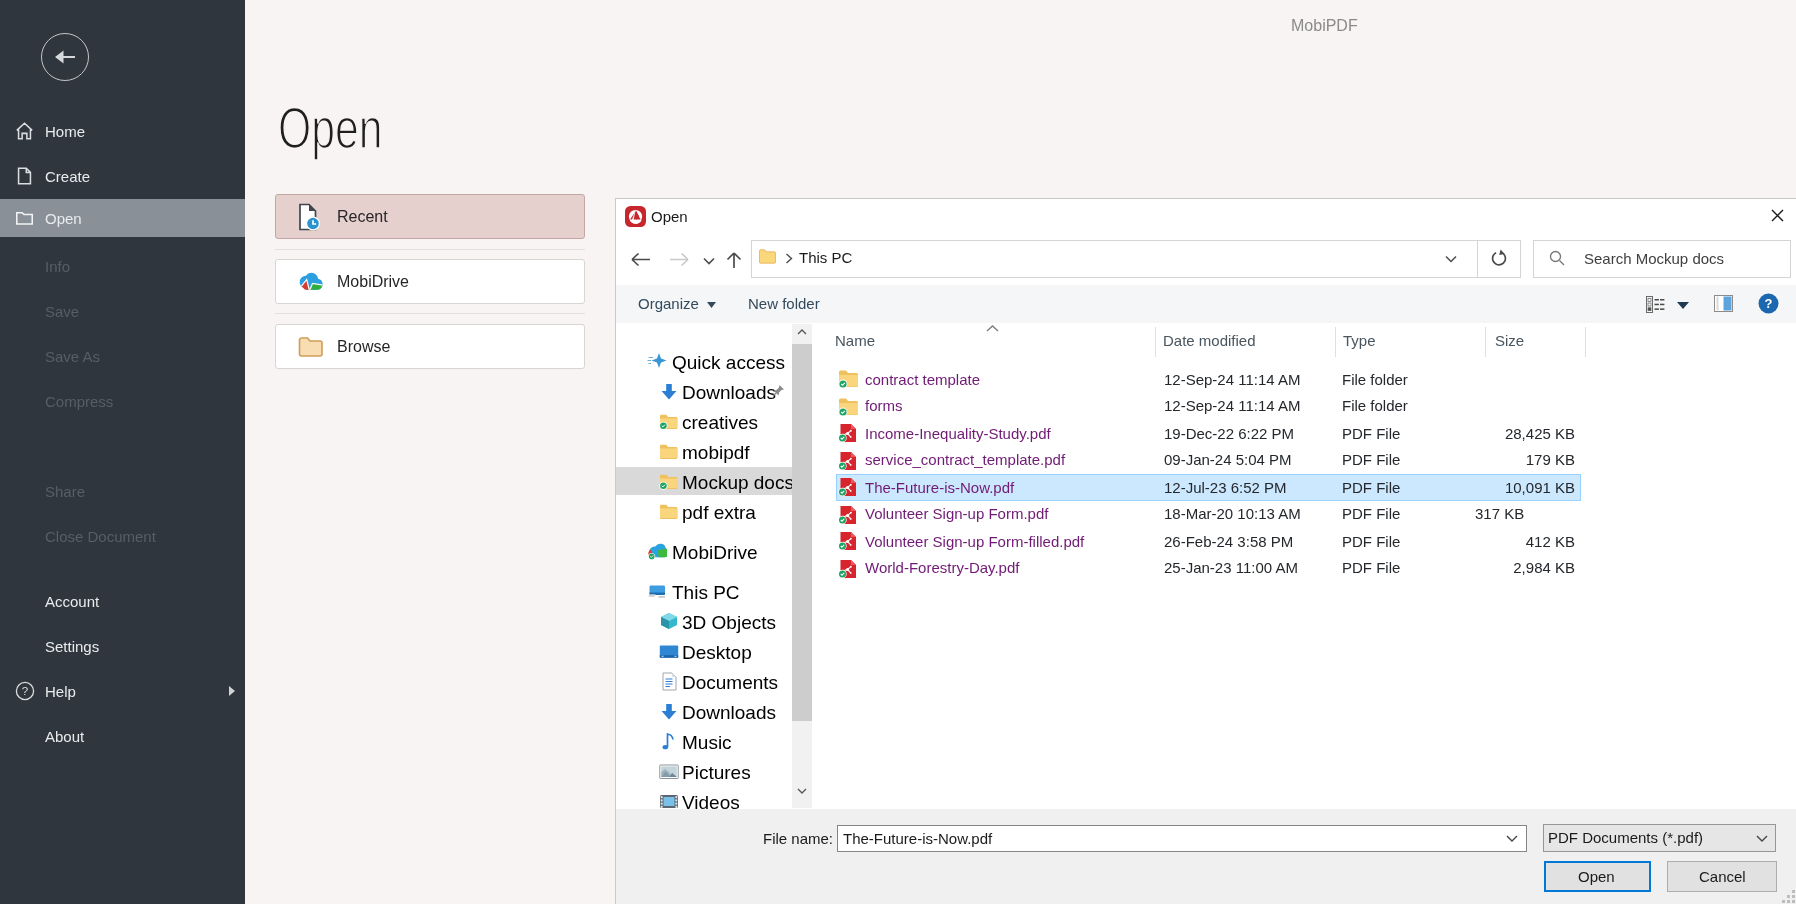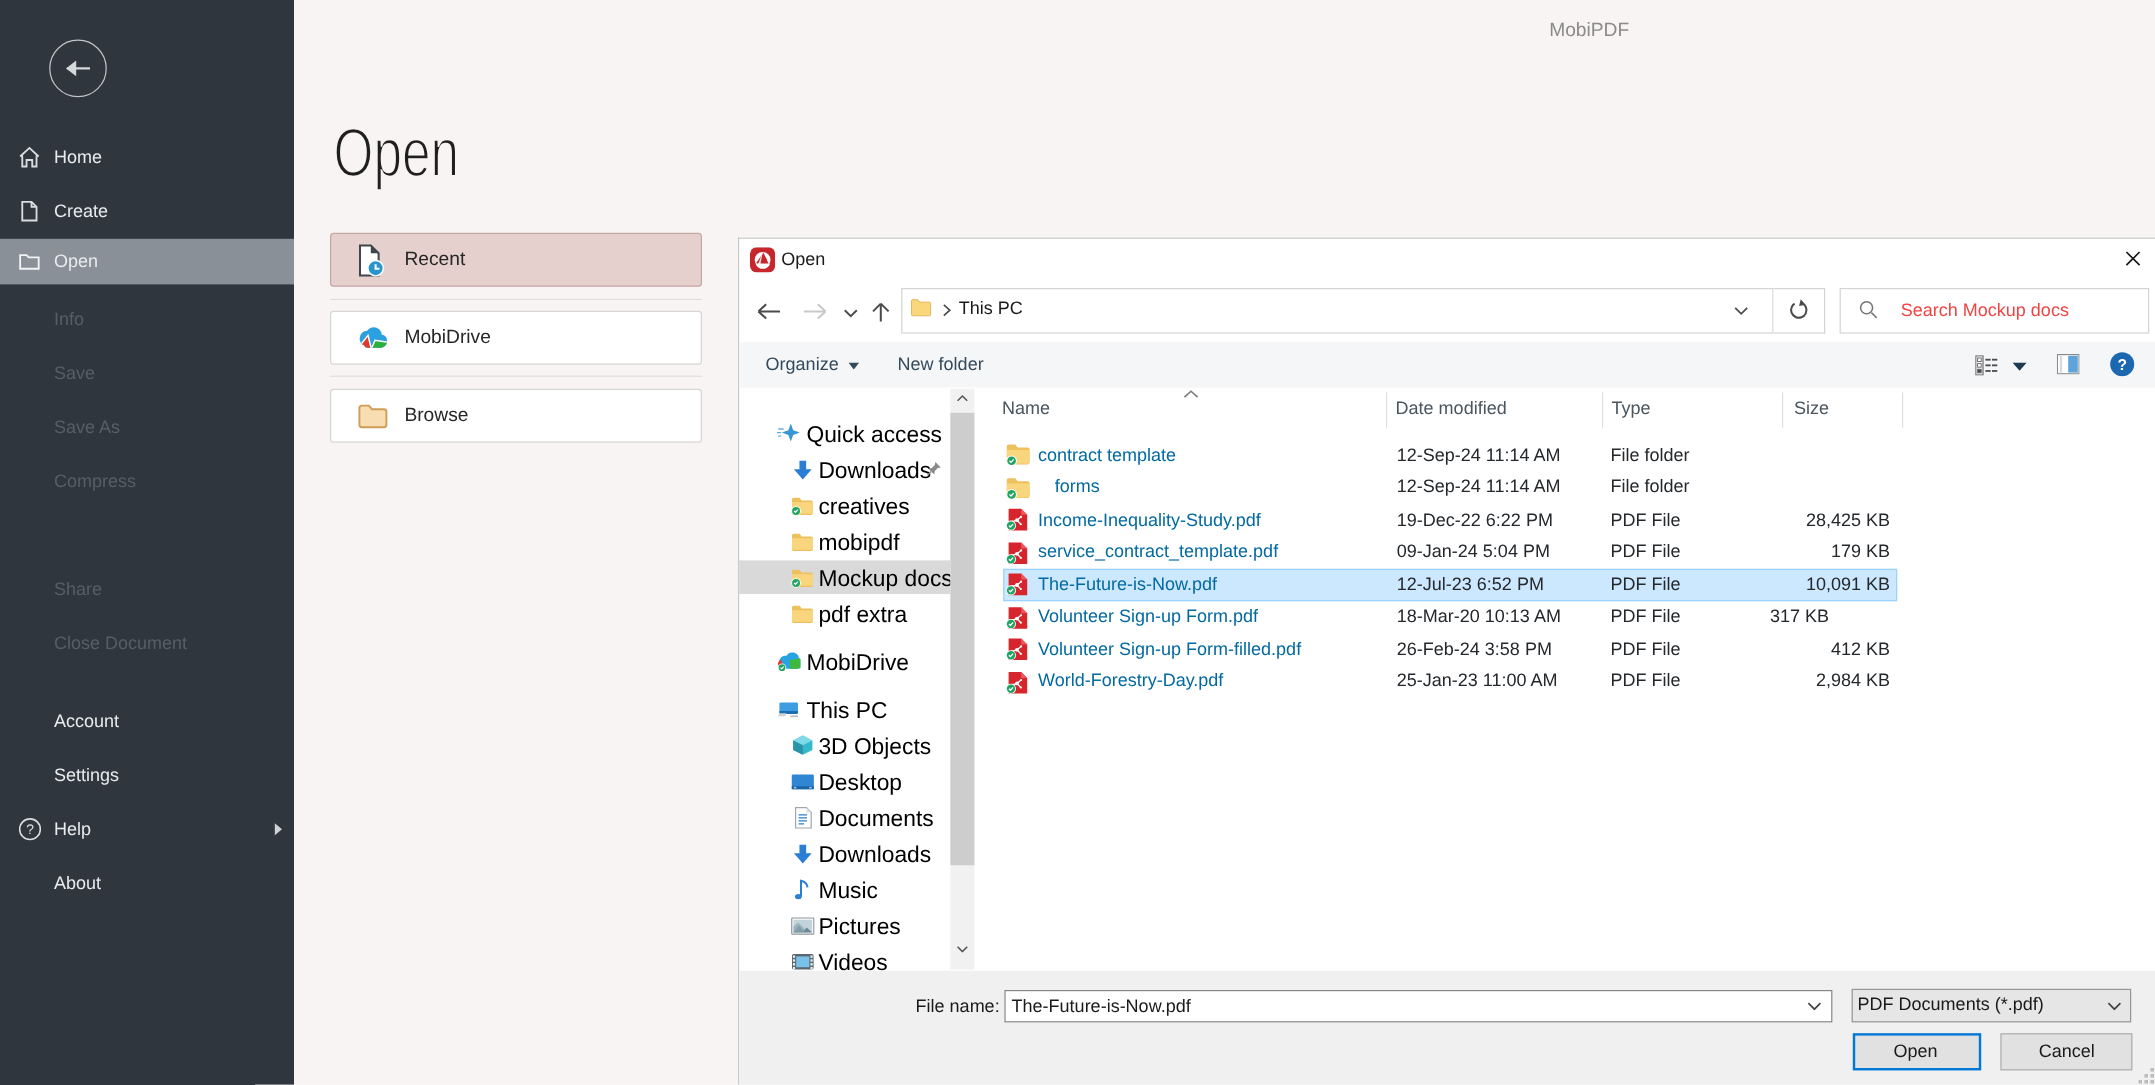--- a/index.html
+++ b/index.html
@@ -23,21 +23,21 @@
   .bigbtn .ico { position:absolute; left:22px; top:50%; transform:translateY(-50%); }
   .sep { position:absolute; left:275px; width:310px; height:1px; background:#e3dfde; }
 
   
   #dialog { left:615px; top:198px; width:1181px; height:706px; background:#fff; border-left:1px solid #c9c9c9; border-top:1px solid #c9c9c9; }
   #dialog * { position:absolute; }
   .box { border:1px solid #d4d4d4; background:#fff; }
   #toolbar { left:0; top:86px; width:1181px; height:38px; background:#f5f6f7; border:0; }
   .tree-item { font-size:19px; color:#000000; white-space:nowrap; }
   .hdr { font-size:15px; color:#49555f; }
-  .cell { font-size:15px; color:#0369a1; white-space:nowrap; }
+  .cell { font-size:15px; color:#701a75; white-space:nowrap; }
   .cell2 { font-size:15px; color:#24282c; white-space:nowrap; }
   #botpanel { left:0; top:610px; width:1181px; height:96px; background:#f0f0f0; border:0; }
 </style>
 </head>
 <body>
   <svg width="0" height="0" style="position:absolute">
     <defs>
       <g id="folderico">
         <path d="M1 3 a1.5 1.5 0 0 1 1.5-1.5 h5.5 l2 2.5 h8.5 a1.5 1.5 0 0 1 1.5 1.5 v11 a1.5 1.5 0 0 1-1.5 1.5 h-16 a1.5 1.5 0 0 1-1.5-1.5 z" fill="#eec05e"></path>
         <path d="M1 6 h19 v10 a1.5 1.5 0 0 1-1.5 1.5 h-16 a1.5 1.5 0 0 1-1.5-1.5 z" fill="#f9d57d"></path>
@@ -280,21 +280,21 @@
   <svg style="left:874px;top:50px" width="18" height="18" viewBox="0 0 18 18">
     <circle cx="9" cy="9.4" r="6.4" stroke="#4b4b4b" stroke-width="1.7" fill="none" stroke-dasharray="33.5 6.7" transform="rotate(-65 9 9.4)"></circle>
     <path d="M10.6 0.4 L14.6 4.9 L9.2 6.1 Z" fill="#4b4b4b"></path>
   </svg>
 
   <div class="box" style="left:917px;top:41px;width:258px;height:38px;"></div>
   <svg style="left:933px;top:51px" width="16" height="16" viewBox="0 0 16 16">
       <circle cx="6.5" cy="6.5" r="5" stroke="#757575" stroke-width="1.3" fill="none"></circle>
       <path d="M10.5 10.5 L15 15" stroke="#757575" stroke-width="1.3"></path>
     </svg>
-  <div style="left:968px;top:51px;font-size:15px;color:#ef4444;">Search Mockup docs</div>
+  <div style="left:968px;top:51px;font-size:15px;color:#404040;">Search Mockup docs</div>
 
   <div id="toolbar"></div>
   <div style="left:22px;top:96px;font-size:15px;color:#33495c;">Organize</div>
   <svg style="left:91px;top:103px" width="9" height="6" viewBox="0 0 9 6">
       <path d="M0 0 L4.5 6 L9 0 Z" fill="#33495c"></path>
     </svg>
   <div style="left:132px;top:96px;font-size:15px;color:#33495c;">New folder</div>
   <svg style="left:1030px;top:97px" width="19" height="17" viewBox="0 0 19 17">
     <rect x="0.5" y="0.5" width="6" height="16" fill="#fff" stroke="#6a6a6a"></rect>
     <rect x="2" y="2.3" width="3" height="3" fill="#fff" stroke="#6a6a6a" stroke-width="0.8"></rect>
@@ -337,21 +337,21 @@
   <div style="left:220px;top:275px;width:745px;height:27px;background:#cce8ff;border:1px solid #99d1ff;"></div>
   <svg style="left:222px;top:170px" width="22" height="20" viewBox="0 0 22 20">
       <use href="#folderico"></use>
     </svg>
   <div class="cell" style="left:249px;top:172px;">contract template</div>
   <div class="cell2" style="left:548px;top:172px;">12-Sep-24 11:14 AM</div>
   <div class="cell2" style="left:726px;top:172px;">File folder</div>
   <svg style="left:222px;top:198px" width="22" height="20" viewBox="0 0 22 20">
       <use href="#folderico"></use>
     </svg>
-  <div class="cell" style="left:263px;top:198px;">forms</div>
+  <div class="cell" style="left:249px;top:198px;">forms</div>
   <div class="cell2" style="left:548px;top:198px;">12-Sep-24 11:14 AM</div>
   <div class="cell2" style="left:726px;top:198px;">File folder</div>
   <svg style="left:222px;top:224px" width="22" height="20" viewBox="0 0 22 20">
       <use href="#pdfico"></use>
     </svg>
   <div class="cell" style="left:249px;top:226px;">Income-Inequality-Study.pdf</div>
   <div class="cell2" style="left:548px;top:226px;">19-Dec-22 6:22 PM</div>
   <div class="cell2" style="left:726px;top:226px;">PDF File</div>
   <div class="cell2" style="left:859px;top:226px;width:100px;text-align:right;">28,425 KB</div>
   <svg style="left:222px;top:252px" width="22" height="20" viewBox="0 0 22 20">

